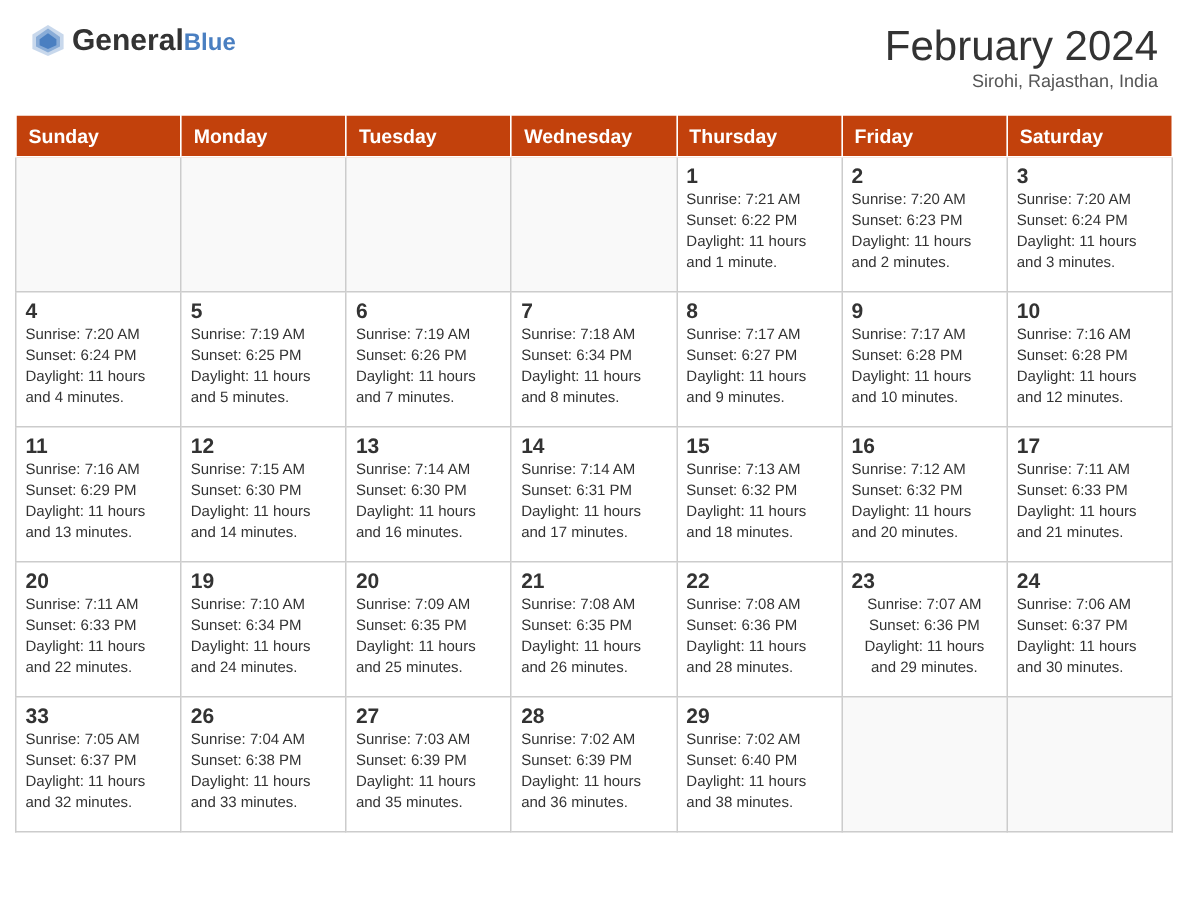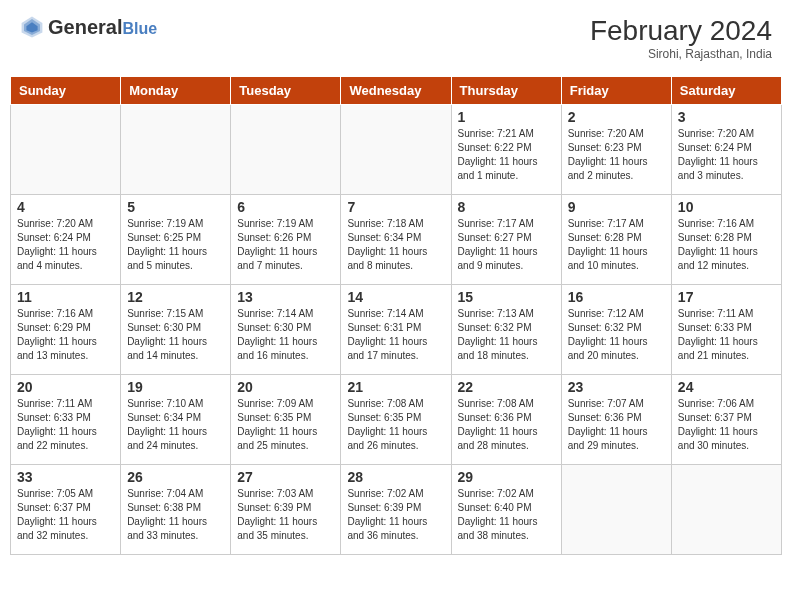--- a/index.html
+++ b/index.html
@@ -260,21 +260,21 @@
 Daylight: 11 hours and 26 minutes.</div>
         </td>
         <td>
           <span class="day-number">22</span>
           <div class="day-info" style="white-space: pre-line;">Sunrise: 7:08 AM
 Sunset: 6:36 PM
 Daylight: 11 hours and 28 minutes.</div>
         </td>
         <td>
           <span class="day-number">23</span>
-          <div class="day-info" style="white-space: pre-line;">Sunrise: 7:07 AM
+          <div class="day-info" style="white-space: pre-line; text-align: center;">Sunrise: 7:07 AM
 Sunset: 6:36 PM
 Daylight: 11 hours and 29 minutes.</div>
         </td>
         <td>
           <span class="day-number">24</span>
           <div class="day-info" style="white-space: pre-line;">Sunrise: 7:06 AM
 Sunset: 6:37 PM
 Daylight: 11 hours and 30 minutes.</div>
         </td>
       </tr>

